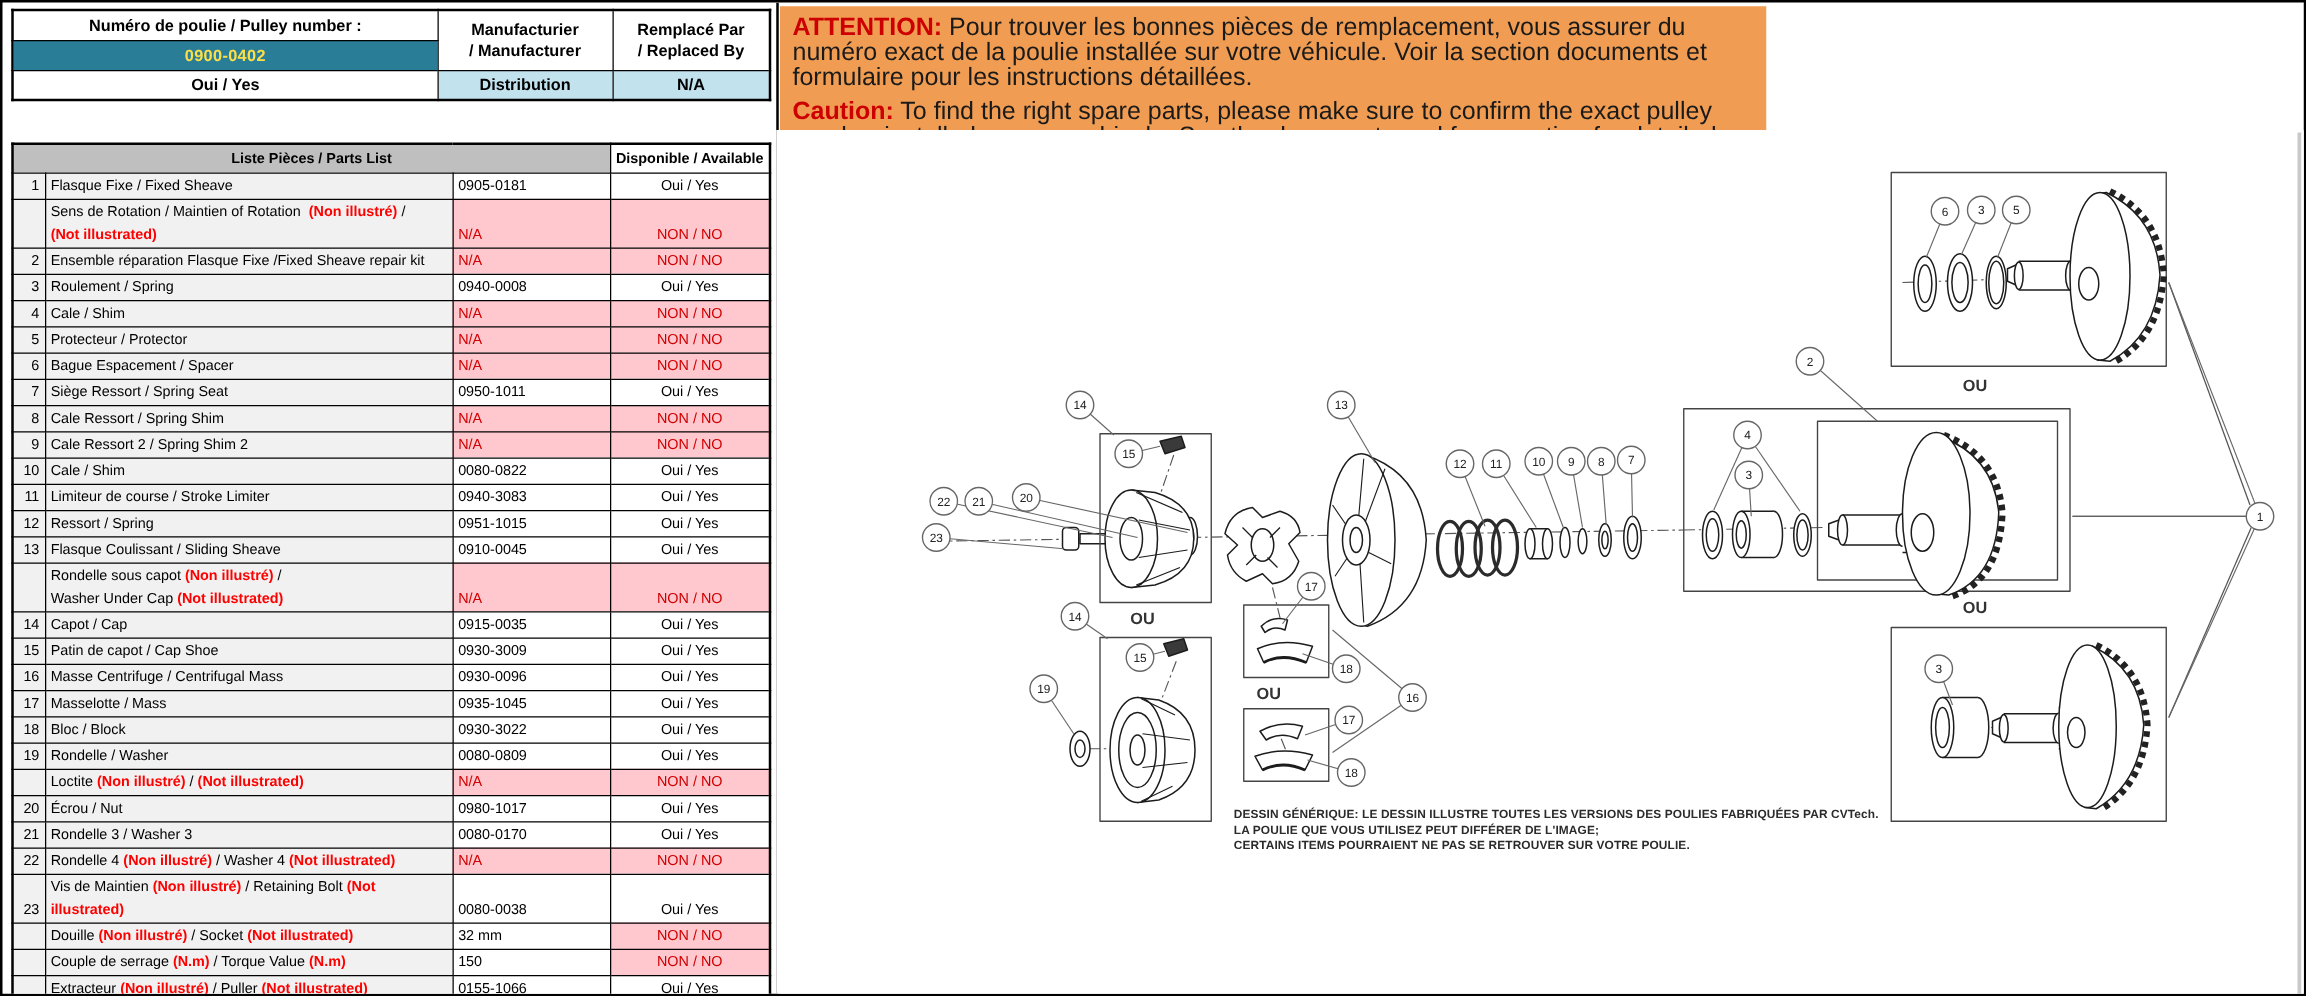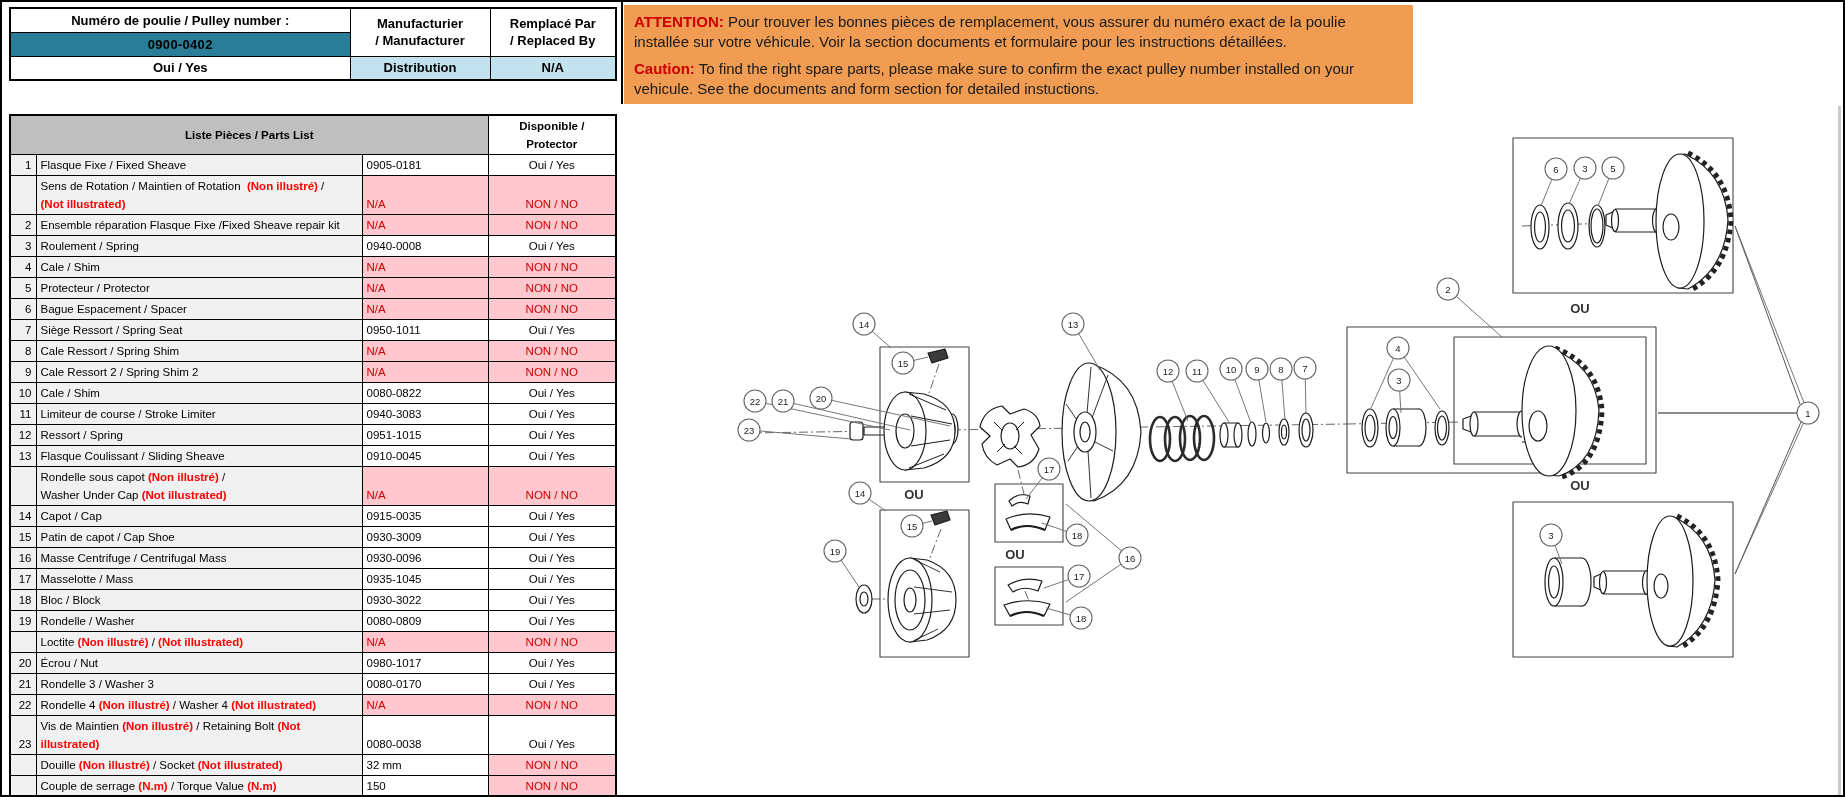--- a/index.html
+++ b/index.html
@@ -7,21 +7,21 @@
   .page{position:relative;width:1845px;height:797px;background:#fff;border:2px solid #000;
         font-family:"Liberation Sans",sans-serif;overflow:hidden;}
   .vdivider{position:absolute;left:619px;top:0;width:2px;height:797px;background:#000;}
 
   
   table.hdr{position:absolute;left:7px;top:5px;width:606px;border-collapse:collapse;
             border:2px solid #000;table-layout:fixed;}
   table.hdr td{border:1px solid #000;padding:0 2px;text-align:center;font-weight:bold;
                font-size:13px;height:24px;overflow:hidden;margin-left:17px;}
   .h-label{background:#fff;}
-  .h-num{background:#2A7D96;color:#000000;font-size:15px;letter-spacing:.3px;}
+  .h-num{background:#2A7D96;color:#fde047;font-size:15px;letter-spacing:.3px;}
   .h-span2{line-height:17px;background:#fff;}
   .h-yes{background:#fff;font-size:13.5px;}
   .h-blue{background:#C2E2EE;font-size:14px;}
   .h-dist{color:#000000;}
   .h-na{color:#000;font-size:15px;}
 
   
   table.parts{position:absolute;left:7px;top:112px;width:606px;border-collapse:collapse;
               border:2px solid #000;table-layout:fixed;}
   table.parts td{border:1px solid #000;padding:1px 4px;font-size:11.5px;line-height:18px;
@@ -31,21 +31,21 @@
   .t-avail{background:#fff;font-weight:bold;font-size:9px;text-align:center;vertical-align:middle !important;}
   .c-num{text-align:right;background:#F1F1F1;font-size:11px;padding-right:3px;}
   .c-desc{background:#F1F1F1;white-space:pre-wrap;}
   .c-part{text-align:left;background:#fff;font-size:11px;}
   .c-avail{text-align:center;background:#fff;font-size:11px;}
   td.pink{background:#FFC7CE;color:#D00000;}
   .red{color:#FF0000;font-weight:bold;}
 
   
   .warning{position:absolute;left:622px;top:3px;width:789px;height:99px;background:#F09C52;
-           padding:7px 10px 4px 10px;font-size:15px;line-height:20px;color:#1a1a1a;}
+           padding:7px 10px 4px 10px;font-size:20px;line-height:20px;color:#1a1a1a;}
   .warning p{margin:0 0 7px 0;}
   .wlabel{font-weight:bold;color:#CC0000;}
 
   
   .diagram{position:absolute;left:619px;top:102px;width:1226px;height:695px;background:#fff;}
   .caption{position:absolute;left:366px;top:542px;width:560px;font-size:9.5px;font-weight:bold;
            line-height:12.5px;color:#2b2b2b;letter-spacing:.1px;}
 </style>
 </head>
 <body>
@@ -80,21 +80,21 @@
   <table class="parts">
     <colgroup>
         <col style="width:26px">
         <col style="width:326px">
         <col style="width:126px">
         <col style="width:128px">
       </colgroup>
     <tbody>
         <tr>
       <td class="t-title" colspan="3">Liste Pièces / Parts List</td>
-      <td class="t-avail">Disponible / Protector</td>
+      <td class="t-avail">Disponible / Available</td>
     </tr>
     </tbody>
       <tbody>
         <tr>
           <td class="c-num">1</td>
           <td class="c-desc"><span>Flasque Fixe / Fixed Sheave</span></td>
           <td class="c-part">0905-0181</td>
           <td class="c-avail">Oui / Yes</td>
         </tr>
         <tr>
@@ -603,14 +603,19 @@
           </g>
         </g>
         <g font-family="&quot;Liberation Sans&quot;,sans-serif" font-size="13" font-weight="bold" fill="#333">
           <text x="1578" y="311" text-anchor="middle">OU</text>
           <text x="912" y="497" text-anchor="middle">OU</text>
           <text x="1013" y="557" text-anchor="middle">OU</text>
           <text x="1578" y="488" text-anchor="middle">OU</text>
         </g>
       </svg>
 
+    <div class="caption">
+      <div>DESSIN GÉNÉRIQUE: LE DESSIN ILLUSTRE TOUTES LES VERSIONS DES POULIES FABRIQUÉES PAR CVTech.</div>
+      <div>LA POULIE QUE VOUS UTILISEZ PEUT DIFFÉRER DE L'IMAGE;</div>
+      <div>CERTAINS ITEMS POURRAIENT NE PAS SE RETROUVER SUR VOTRE POULIE.</div>
+    </div>
   </div>
 </div>
 
 </body></html>

